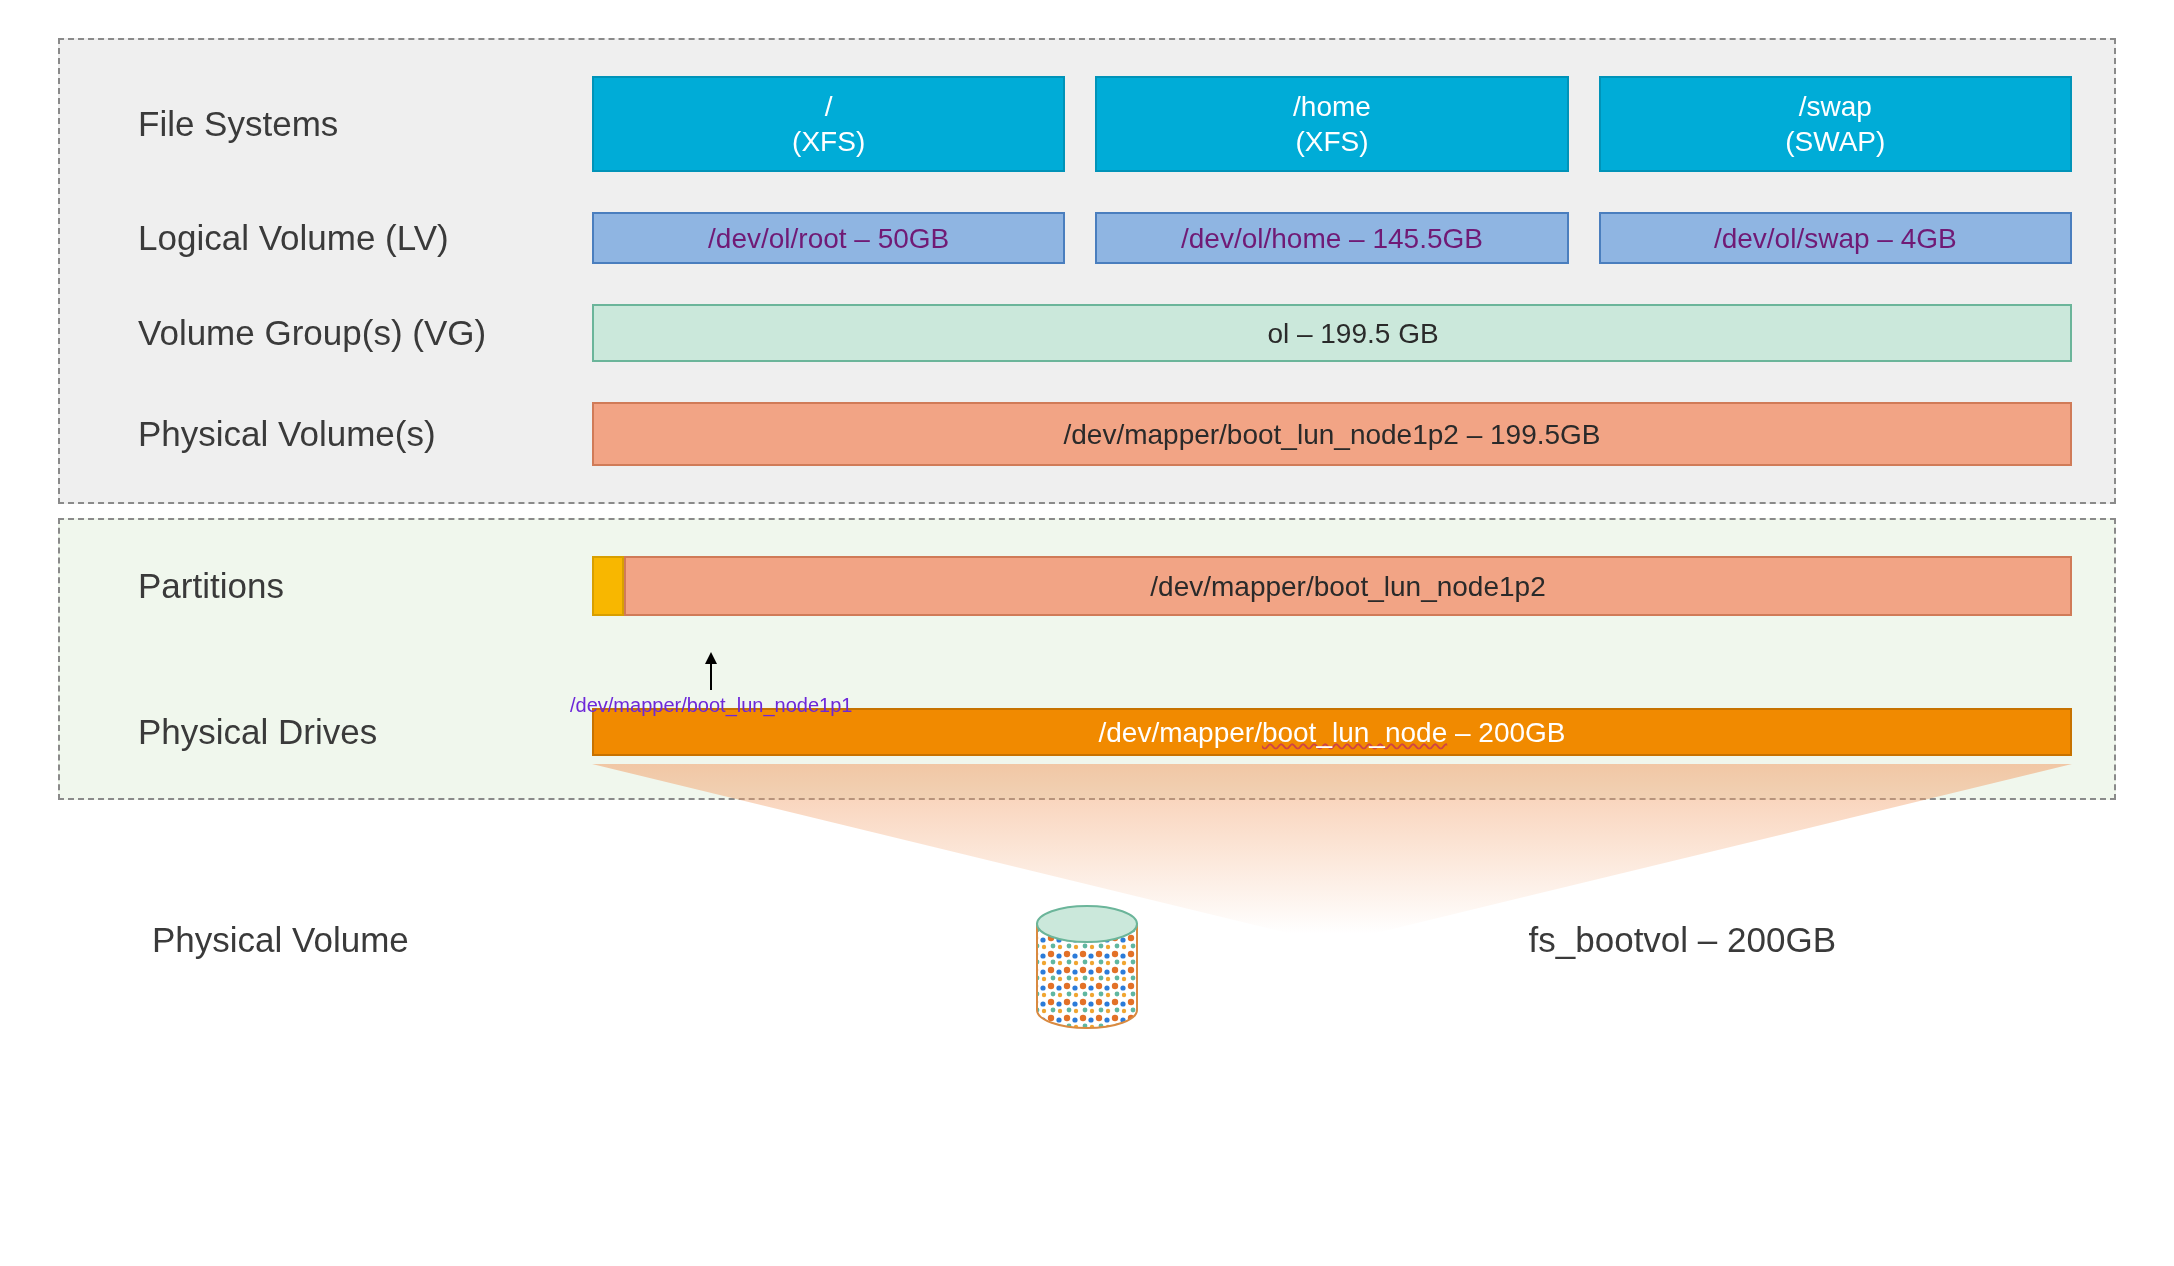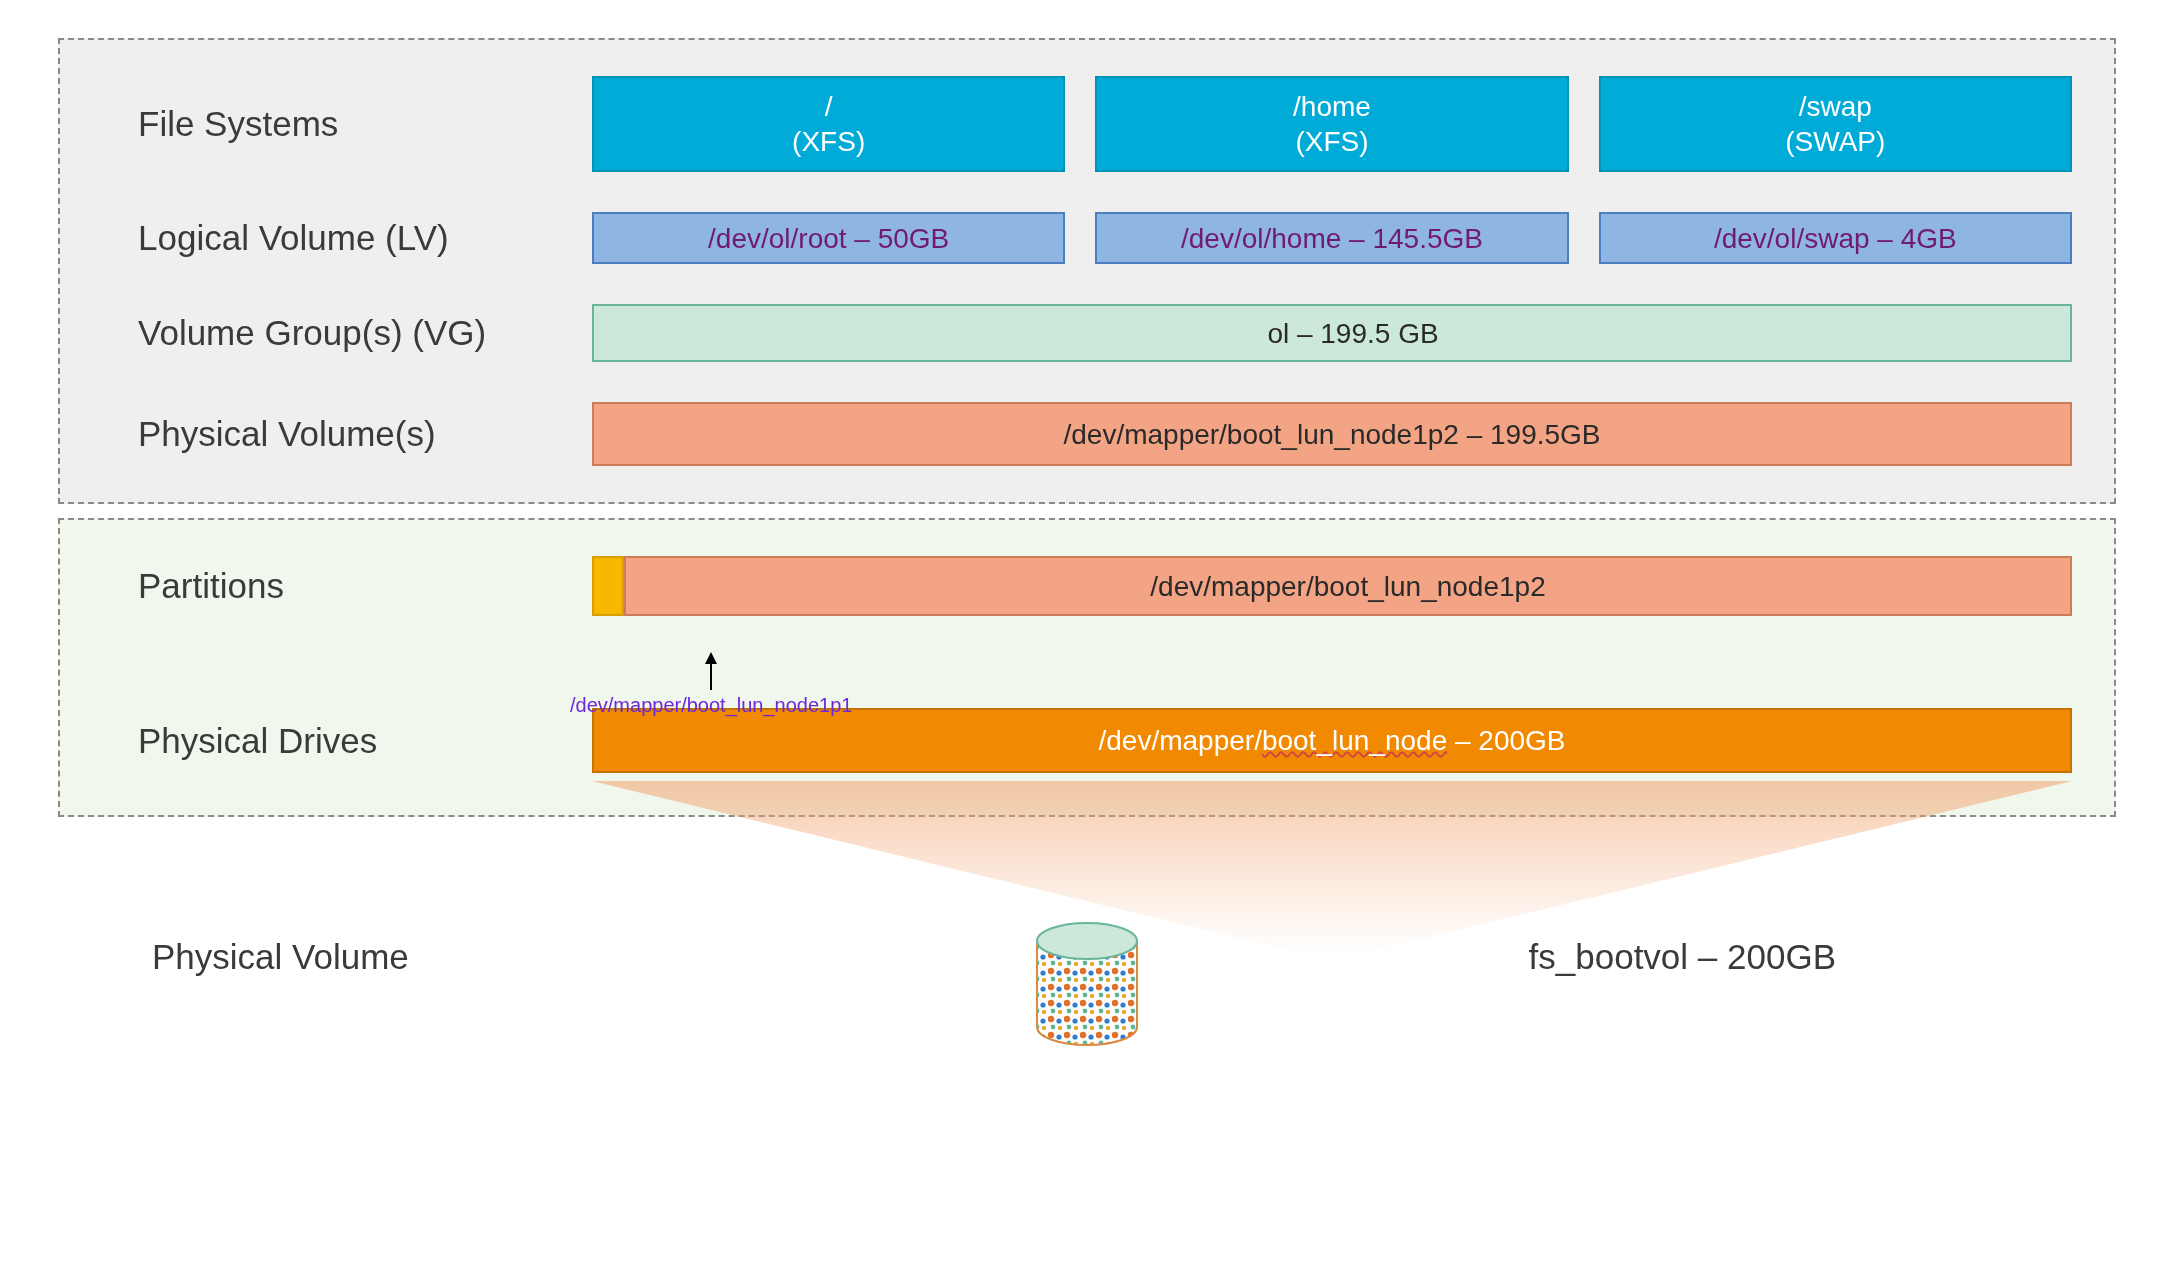--- a/index.html
+++ b/index.html
@@ -89,21 +89,21 @@
   .box-orange{background:var(--orange);border-color:var(--orange-border);color:#fff;font-size:28px;}
   .box-amber{background:var(--amber);border-color:var(--amber-border);}
 
   .box.full{width:100%;}
   .box.third{flex:1;}
 
   .fs-box{height:96px;}
   .lv-box{height:52px;}
   .vg-box{height:58px;}
   .pv-box{height:64px;}
-  .pd-box{height:65px;}
+  .pd-box{height:48px;}
 
   .fs-mount{font-size:28px;}
   .fs-type{font-size:28px;}
 
   
   .partitions{
     position:relative;
     display:flex;
     width:100%;
     height:60px;

